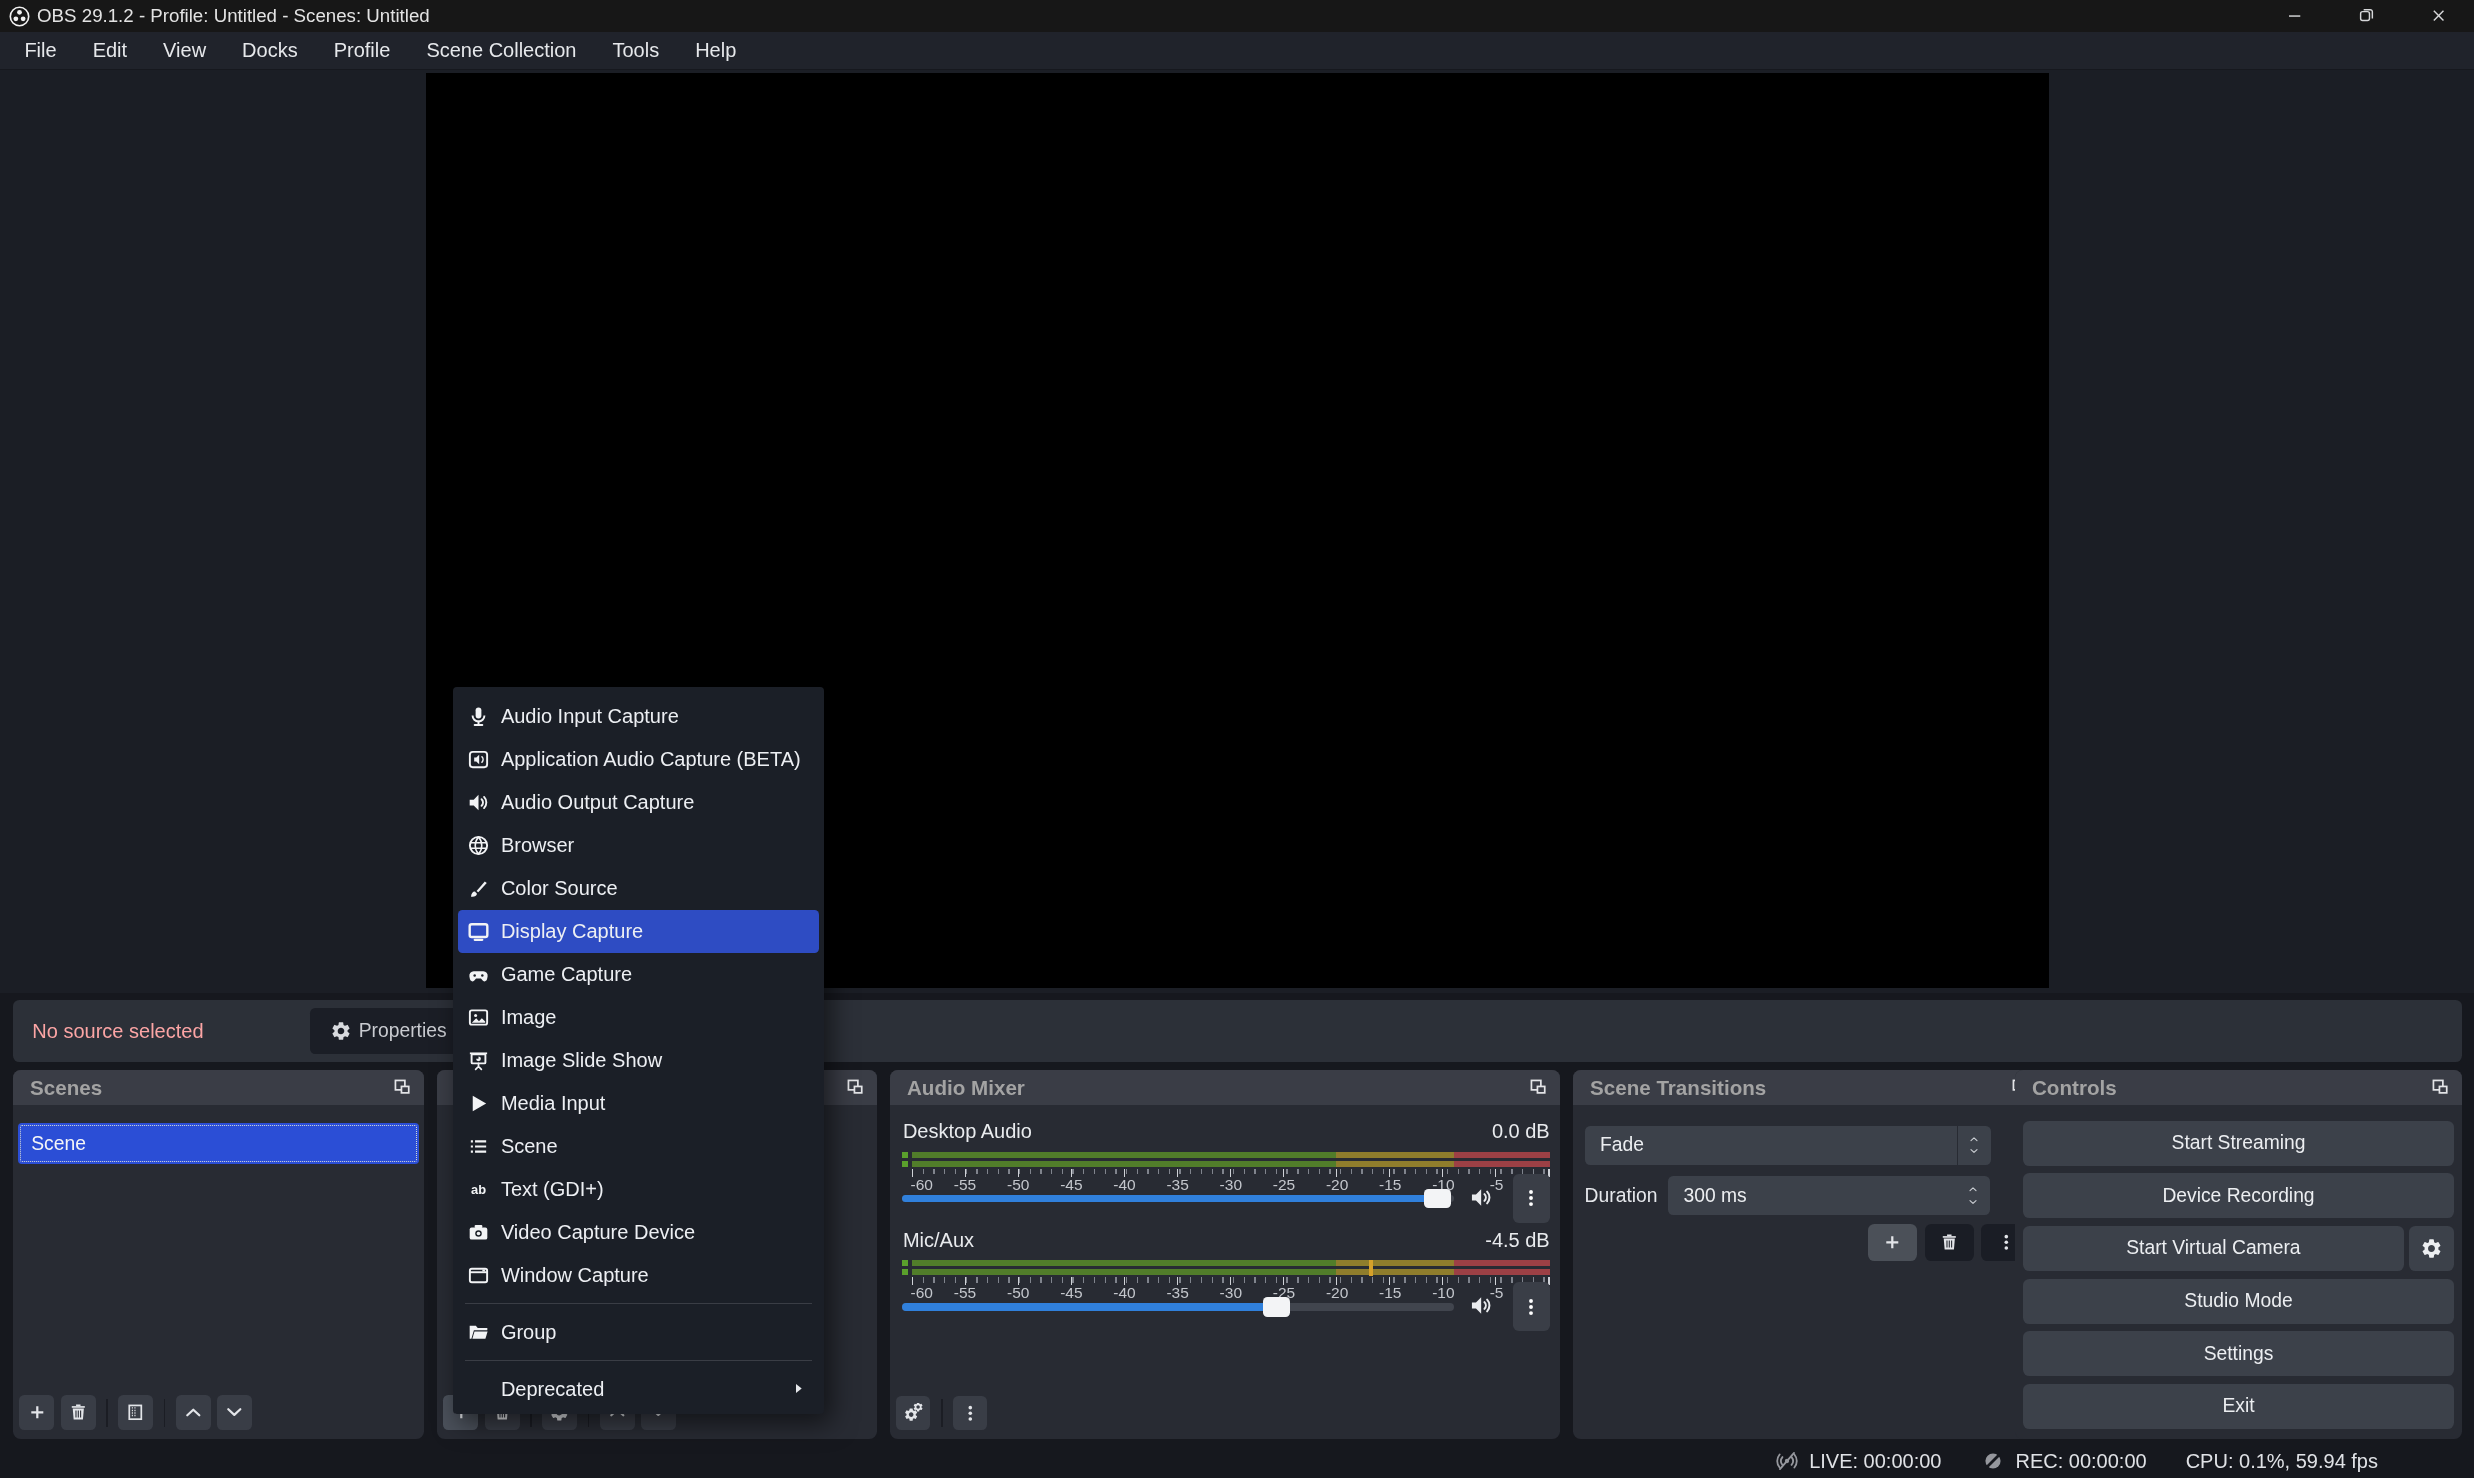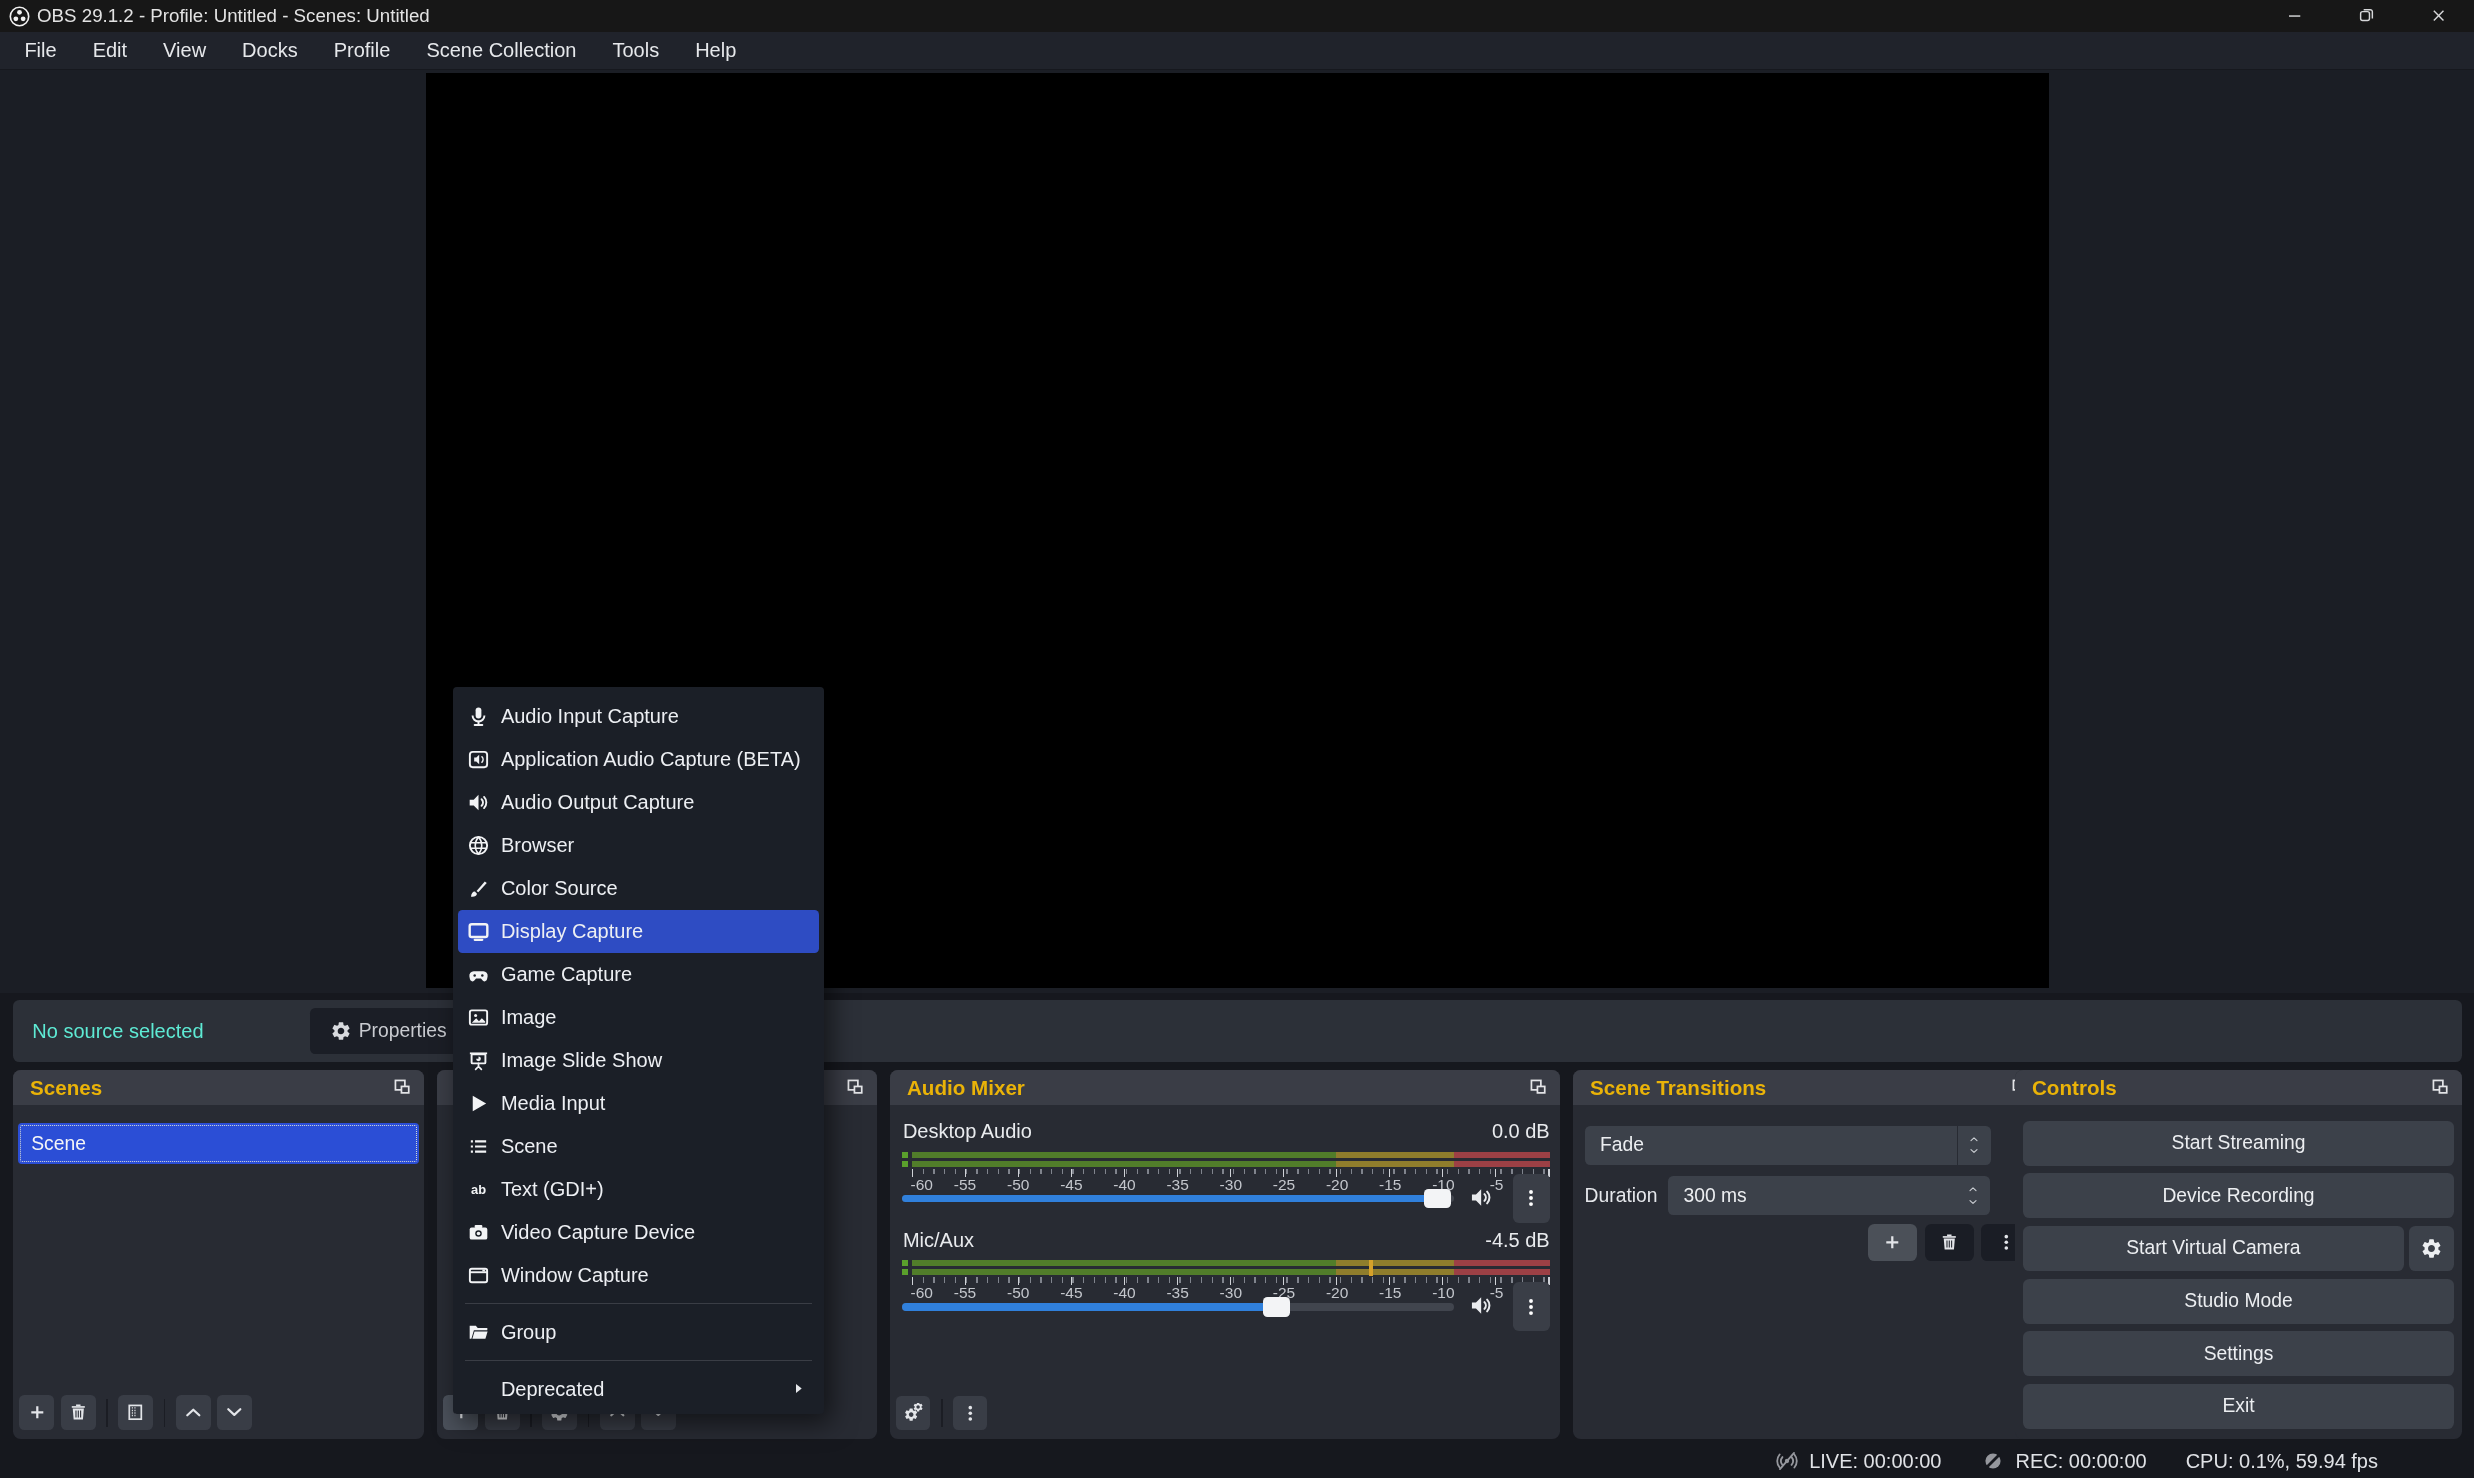--- a/index.html
+++ b/index.html
@@ -26,32 +26,32 @@
     display:flex; align-items:center; }
 
   
   .preview { position:absolute; left:0; top:70px; width:2475px; height:923px; background:#1b1e25; }
   .canvas { position:absolute; left:426px; top:3.2px; width:1623px; height:915px; background:#000; }
 
   
   .contextbar { position:absolute; left:13px; top:1000px; width:2449px; height:62px;
     background:#2c3038; border-radius:6.4px; }
   .ctx-text { position:absolute; left:19.3px; top:0; height:100%; display:flex; align-items:center;
-    font-size:20px; color:#5eead4; }
+    font-size:20px; color:#fca5a5; }
   .props-btn { position:absolute; left:297px; top:7.7px; width:157px; height:46px;
     background:#1b1e26; border:none; border-radius:5.2px; display:flex; align-items:center;
     justify-content:center; gap:6.4px; color:#c9cbd0; font-size:19.3px;
     font-family:inherit; }
   .props-btn svg { width:22px; height:22px; color:#d8dade; }
 
   
   .panel { position:absolute; top:1070px; height:369px; background:#282b33; border-radius:7.7px; }
   .phead { position:absolute; left:0; top:0; right:0; height:35px; background:#3a3d46;
     border-radius:7.7px 7.7px 0 0; display:flex; align-items:center; padding:0 11.6px 0 17px; }
-  .ptitle { font-weight:bold; font-size:20.6px; color:#eab308; }
+  .ptitle { font-weight:bold; font-size:20.6px; color:#a3a3a3; }
   .popup { margin-left:auto; width:20.6px; height:20.6px; color:#e4e5e8; }
   .popup svg { width:20.6px; height:20.6px; }
   .pbody { position:absolute; left:0; top:35px; right:0; bottom:0; }
 
   .panel.scenes   { left:13px;   width:411px; }
   .panel.sources  { left:437px;  width:440px; }
   .panel.mixer    { left:890px; width:670px; }
   .panel.trans    { left:1573px; width:469px; }
   .panel.controls { left:2015px; width:447px; }
 

